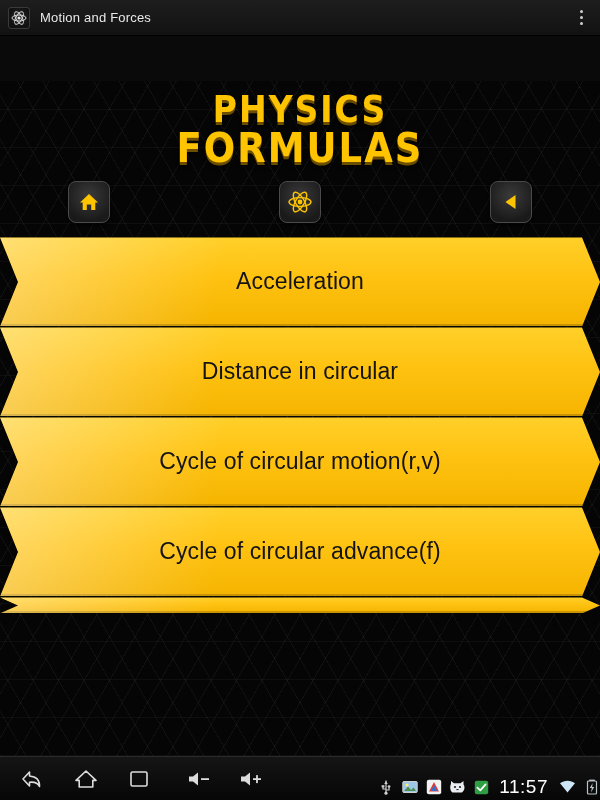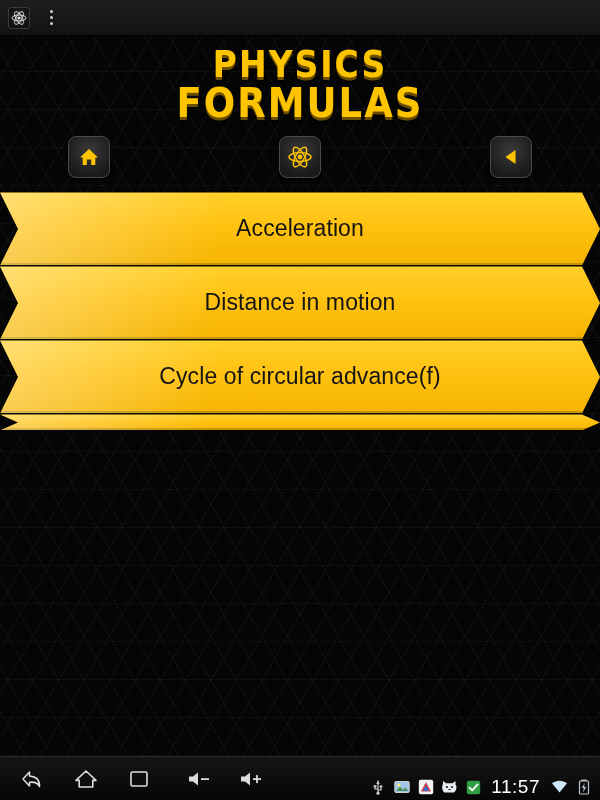--- a/index.html
+++ b/index.html
@@ -72,20 +72,21 @@
     width: 3px; height: 3px;
     border-radius: 50%;
     background: #cfcfcf;
   }
 
   
   .content {
     position: relative;
     flex: 1 1 auto;
     overflow: hidden;
+    margin-top: 45px;
   }
 
   
   .title-wrap {
     position: relative;
     text-align: center;
     padding-top: 12px;
     z-index: 2;
   }
   .title-line {
@@ -122,21 +123,21 @@
   .navbtn svg { display: block; }
 
   
   .list {
     position: relative;
     z-index: 2;
     margin-top: 4px;
   }
   .row {
     position: relative;
-    height: 73px;
+    height: 89px;
     margin-bottom: 1px;
   }
   .chev {
     position: absolute;
     left: 0; top: 0;
     width: 100%; height: 100%;
     background: linear-gradient(180deg, #ffd02a 0%, #ffc211 45%, #f5b400 100%);
     clip-path: polygon(0 0, 582px 0, 600px 50%, 582px 100%, 0 100%, 18px 50%);
     box-shadow: inset 0 -2px 0 rgba(0,0,0,.18);
   }
@@ -185,21 +186,20 @@
     display: flex;
     align-items: center;
     gap: 26px;
     padding-left: 36px;
     flex: 1 1 auto;
   }
   .sys-right {
     display: flex;
     align-items: center;
     gap: 7px;
-    padding-right: 8px;
     flex: 0 0 auto;
     margin-top: 17px;
   }
   .sysbtn svg, .sysicon svg { display: block; }
   .tray-icon {
     width: 17px; height: 17px;
     display: flex; align-items: center; justify-content: center;
   }
   .clock {
     color: #fff;
@@ -215,20 +215,21 @@
 
   <div class="actionbar">
     <div class="app-icon">
       <svg width="16" height="16" viewBox="0 0 16 16" aria-hidden="true">
         <ellipse cx="8" cy="8" rx="7" ry="3" fill="none" stroke="#d8d8d8" stroke-width="1"></ellipse>
         <ellipse cx="8" cy="8" rx="7" ry="3" fill="none" stroke="#d8d8d8" stroke-width="1" transform="rotate(60 8 8)"></ellipse>
         <ellipse cx="8" cy="8" rx="7" ry="3" fill="none" stroke="#d8d8d8" stroke-width="1" transform="rotate(120 8 8)"></ellipse>
         <circle cx="8" cy="8" r="1.6" fill="#e8e8e8"></circle>
       </svg>
     </div>
+    <div class="actionbar-title">Motion and Forces</div>
     <div class="overflow">
       <i></i>
         <i></i>
         <i></i>
     </div>
   </div>
 
   <div class="content">
     <div class="hexbg"></div>
 
@@ -260,26 +261,30 @@
 
     <div class="list">
 
       <div class="row">
         <div class="chev"></div>
         <div class="row-label">Acceleration</div>
       </div>
 
       <div class="row">
         <div class="chev"></div>
-        <div class="row-label">Distance in motion</div>
-      </div>
-
-
-
-
+        <div class="row-label">Distance in circular</div>
+      </div>
+
+
+
+
+      <div class="row">
+        <div class="chev"></div>
+        <div class="row-label">Cycle of circular motion(r,v)</div>
+      </div>
 
       <div class="row">
         <div class="chev"></div>
         <div class="row-label">Cycle of circular advance(f)</div>
       </div>
 
       <div class="row row-partial">
         <div class="chev"></div>
         <div class="row-label"></div>
       </div>

